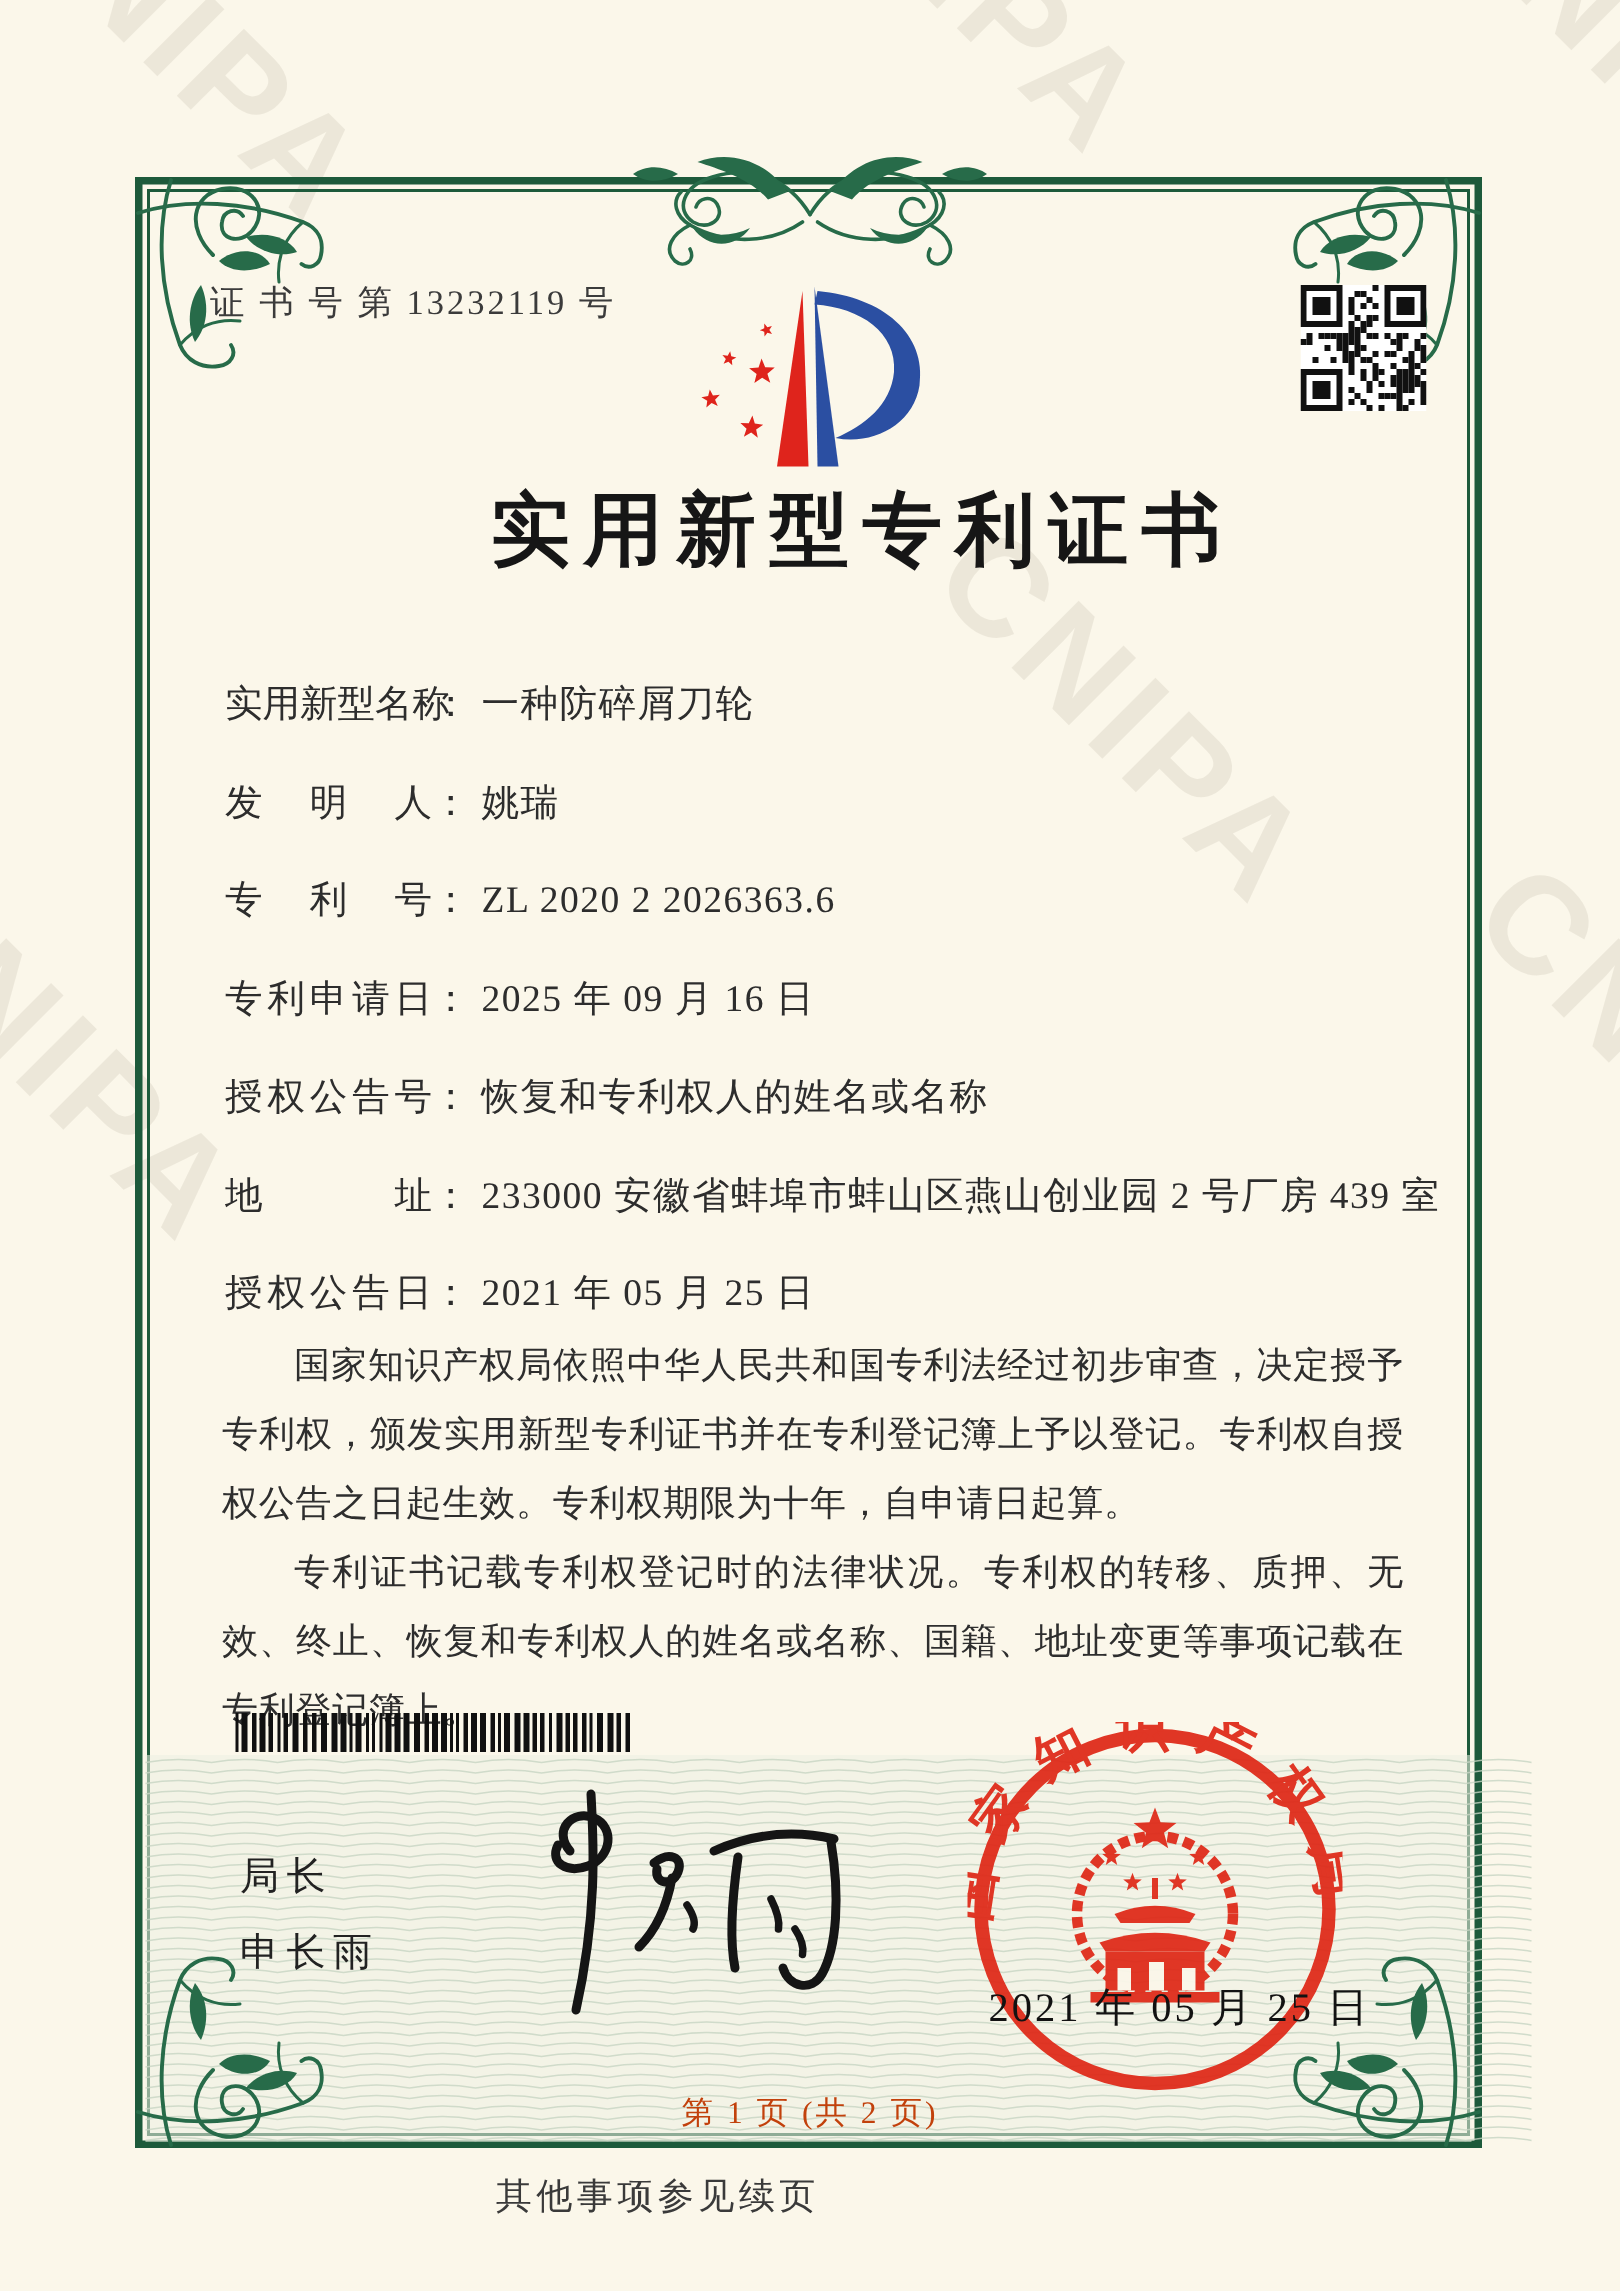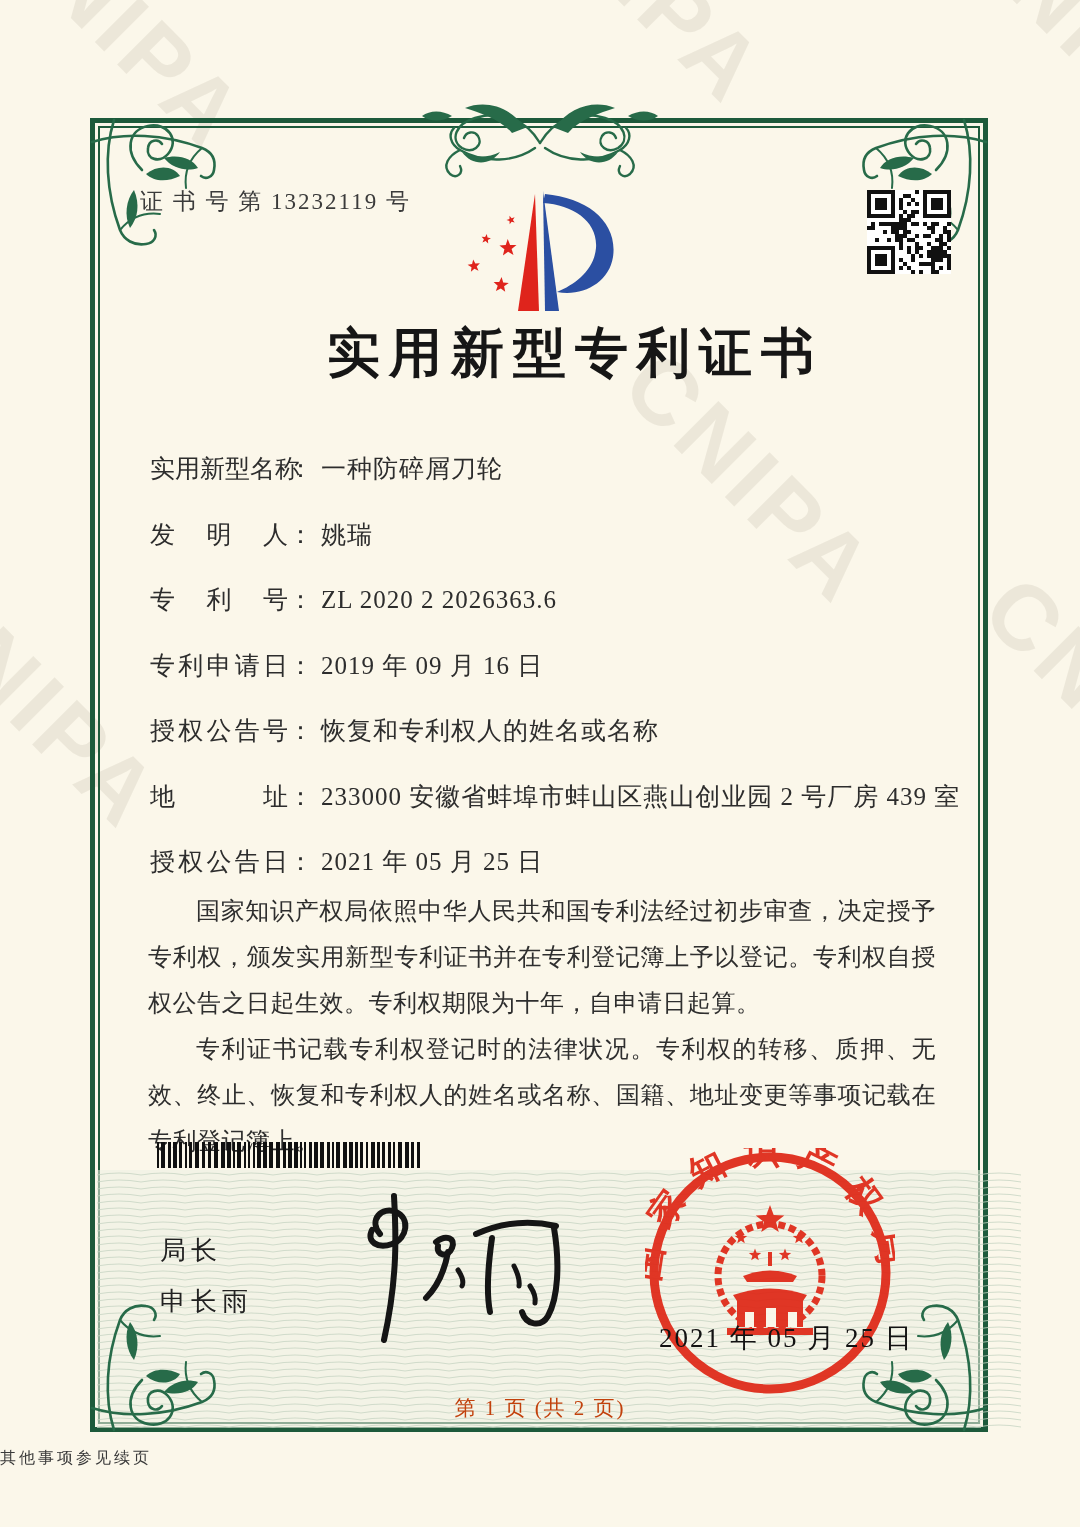--- a/index.html
+++ b/index.html
@@ -29,21 +29,21 @@
   .barcode{position:absolute;left:155px;top:1142px;z-index:5;}
   .director{position:absolute;left:160px;z-index:5;font-family:"Liberation Sans","DejaVu Sans",sans-serif;
       font-size:26px;color:#222;letter-spacing:5px;}
   .director.t1{top:1233px;} .director.t2{top:1284px;}
   .sig{position:absolute;left:308px;top:1182px;z-index:6;}
   .seal{position:absolute;left:645px;top:1148px;z-index:5;}
   .seal-date{position:absolute;left:659px;top:1320px;z-index:6;font-size:27px;color:#121212;
       letter-spacing:2px;white-space:nowrap;}
   .page-info{position:absolute;left:0;width:1080px;top:1394px;text-align:center;font-size:21px;
       letter-spacing:2px;color:#c2410c;z-index:5;}
-  .cont-note{position:absolute;left:0;width:877px;top:1448px;text-align:left;font-size:16px;
+  .cont-note{position:absolute;left:0;width:877px;top:1448px;text-align:center;font-size:24px;
       letter-spacing:3px;color:#3a3a3a;z-index:5;}
 </style>
 </head>
 <body>
 
 <div class="page">
 
   <div class="wm" style="left:-35px;top:-30px">CNIPA</div>
   <div class="wm" style="left:485px;top:-75px">CNIPA</div>
   <div class="wm" style="left:930px;top:-25px">CNIPA</div>
@@ -239,21 +239,21 @@
     <div class="field-row" style="top:452px">
       <span class="jlabel">实用新型名称</span><span class="colon">：</span><span class="fval">一种防碎屑刀轮</span>
     </div>
     <div class="field-row" style="top:518px">
       <span class="jlabel">发明人</span><span class="colon">：</span><span class="fval">姚瑞</span>
     </div>
     <div class="field-row" style="top:583px">
       <span class="jlabel">专利号</span><span class="colon">：</span><span class="fval">ZL 2020 2 2026363.6</span>
     </div>
     <div class="field-row" style="top:649px">
-      <span class="jlabel">专利申请日</span><span class="colon">：</span><span class="fval">2019 年 09 月 16 日</span>
+      <span class="jlabel">专利申请日</span><span class="colon">：</span><span class="fval">2025 年 09 月 16 日</span>
     </div>
     <div class="field-row" style="top:714px">
       <span class="jlabel">授权公告号</span><span class="colon">：</span><span class="fval">恢复和专利权人的姓名或名称</span>
     </div>
     <div class="field-row" style="top:780px">
       <span class="jlabel">地址</span><span class="colon">：</span><span class="fval">233000  安徽省蚌埠市蚌山区燕山创业园 2 号厂房 439 室</span>
     </div>
     <div class="field-row" style="top:845px">
       <span class="jlabel">授权公告日</span><span class="colon">：</span><span class="fval">2021 年 05 月 25 日</span>
     </div>

